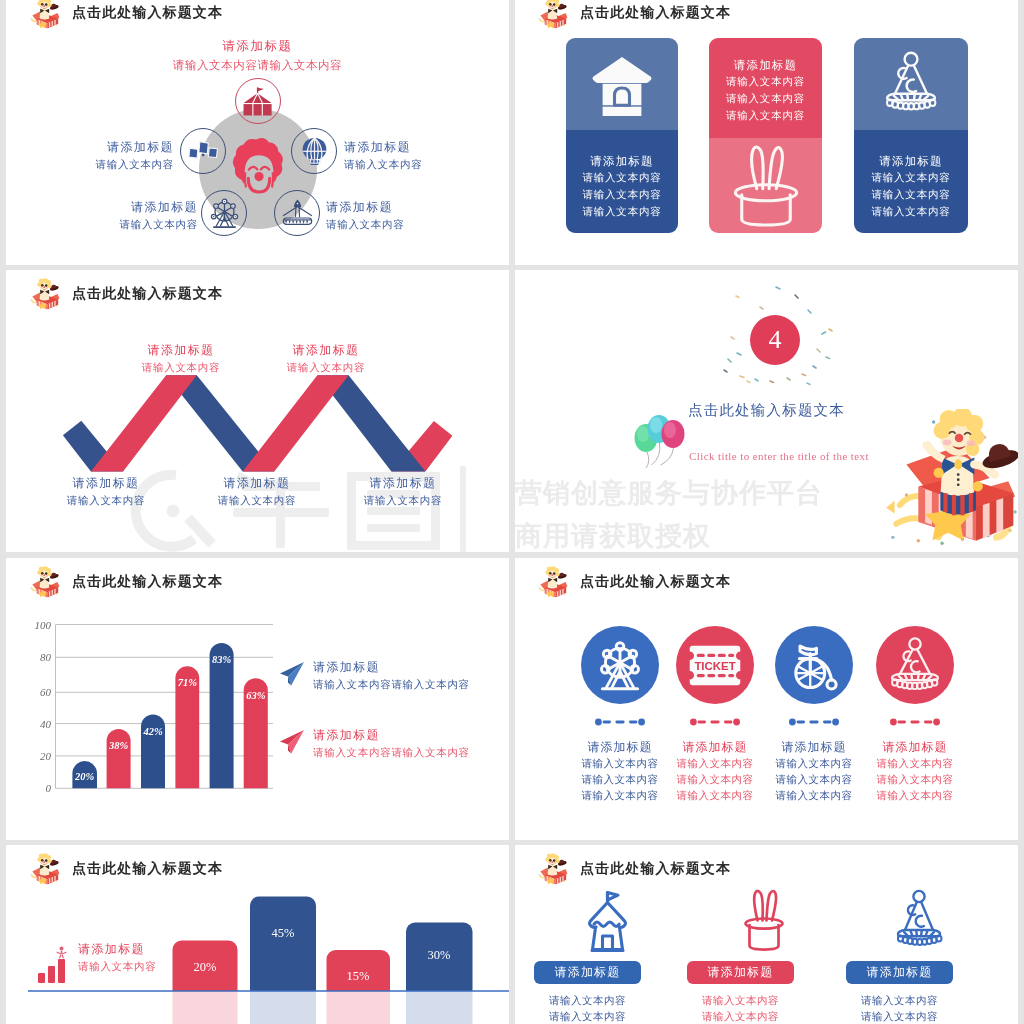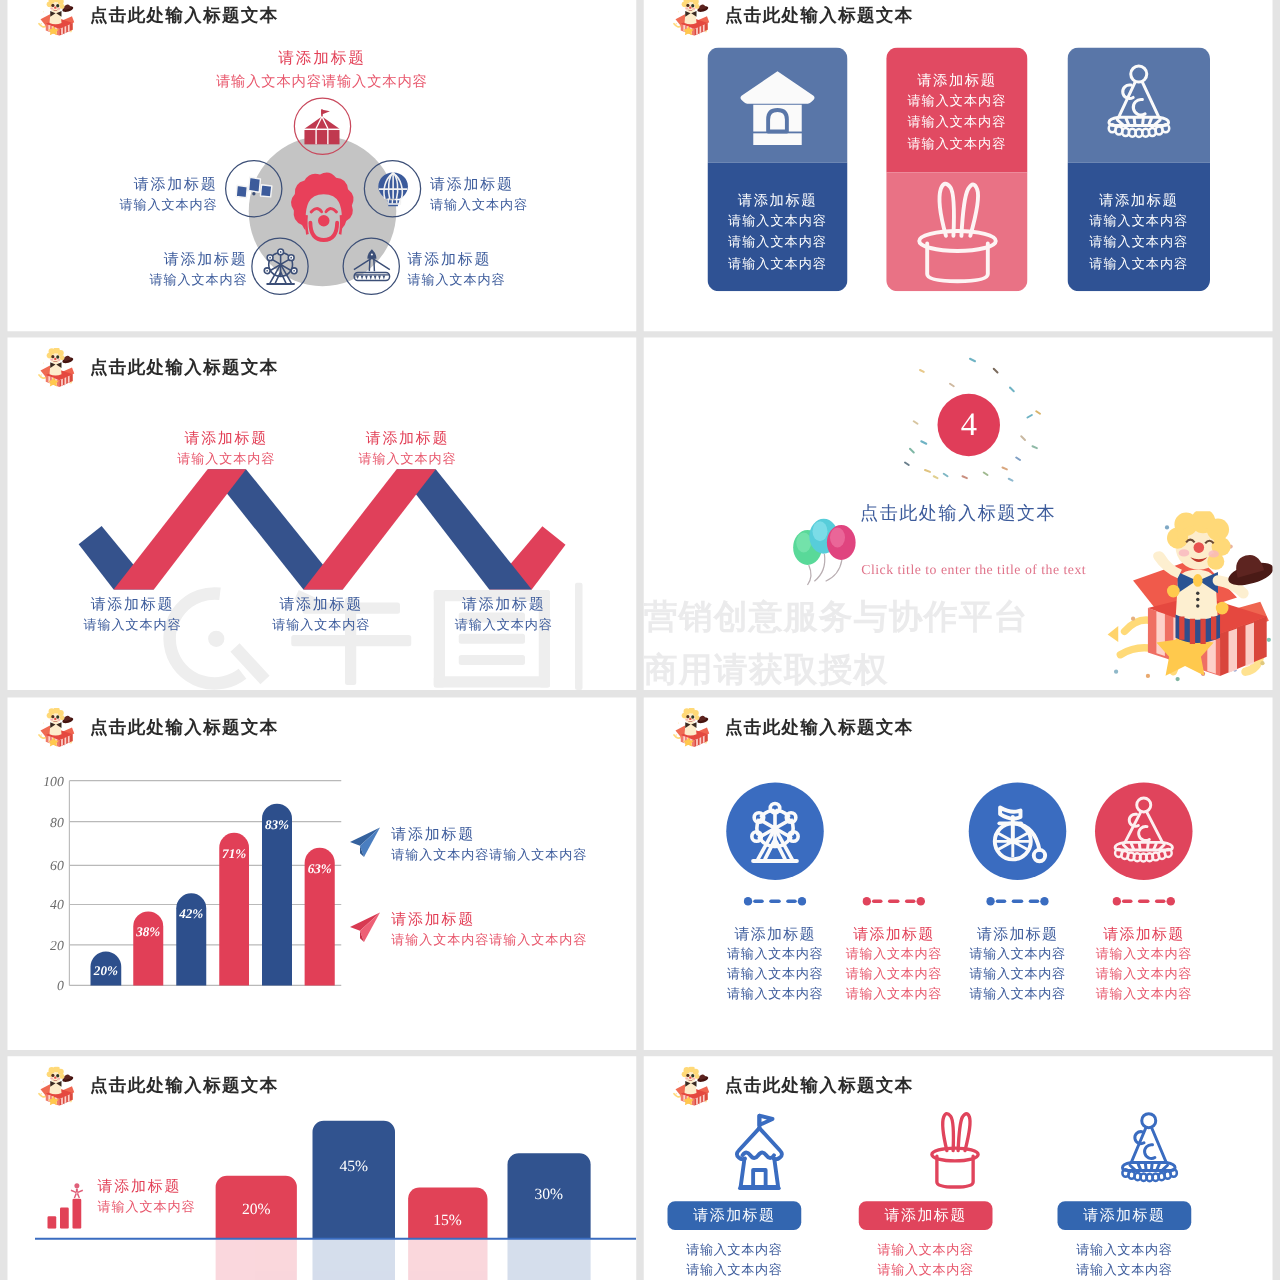--- a/index.html
+++ b/index.html
@@ -693,20 +693,36 @@
           </g>
         </svg>
     </div>
     <div class="iccol" style="left:57px;">
       <div class="t cblue">请添加标题</div>
       <div class="b cblue">请输入文本内容</div>
       <div class="b cblue">请输入文本内容</div>
       <div class="b cblue">请输入文本内容</div>
     </div>
 
+    <div class="iccirc" style="left:161px;top:68px;background:#e0445c;">
+      <svg viewBox="0 0 62 48" width="58" height="45">
+        <path fill="#fafafa" d="M4 6 a3 3 0 0 1 3-3 L55 3 a3 3 0 0 1 3 3 L58 9 a4.6 4.6 0 0 0 0 9.2 L58 29.8 a4.6 4.6 0 0 0 0 9.2 L58 42 a3 3 0 0 1-3 3 L7 45 a3 3 0 0 1-3-3 L4 39 a4.6 4.6 0 0 0 0-9.2 L4 18.2 a4.6 4.6 0 0 0 0-9.2 Z"></path>
+        <g fill="#e0445c">
+          <rect x="11.5" y="11.5" width="8.6" height="3.4" rx="1.7"></rect>
+          <rect x="22.7" y="11.5" width="8.6" height="3.4" rx="1.7"></rect>
+          <rect x="33.9" y="11.5" width="8.6" height="3.4" rx="1.7"></rect>
+          <rect x="45.1" y="11.5" width="6.4" height="3.4" rx="1.7"></rect>
+          <rect x="11.5" y="33.1" width="8.6" height="3.4" rx="1.7"></rect>
+          <rect x="22.7" y="33.1" width="8.6" height="3.4" rx="1.7"></rect>
+          <rect x="33.9" y="33.1" width="8.6" height="3.4" rx="1.7"></rect>
+          <rect x="45.1" y="33.1" width="6.4" height="3.4" rx="1.7"></rect>
+        </g>
+        <text x="31" y="28.3" fill="#d63c54" font-size="12.2" font-weight="700" font-family="Liberation Sans, sans-serif" text-anchor="middle">TICKET</text>
+      </svg>
+    </div>
     <div class="dashrow" style="left:175px;top:154px;">
       <svg width="50" height="8" viewBox="0 0 50 8">
           <g fill="#e0445c">
             <circle cx="3.4" cy="4" r="3.4"></circle>
             <circle cx="46.6" cy="4" r="3.4"></circle>
             <rect x="7.6" y="2.6" width="8.4" height="2.8" rx="1.4"></rect>
             <rect x="20.4" y="2.6" width="9.2" height="2.8" rx="1.4"></rect>
             <rect x="34" y="2.6" width="8.4" height="2.8" rx="1.4"></rect>
           </g>
         </svg>

